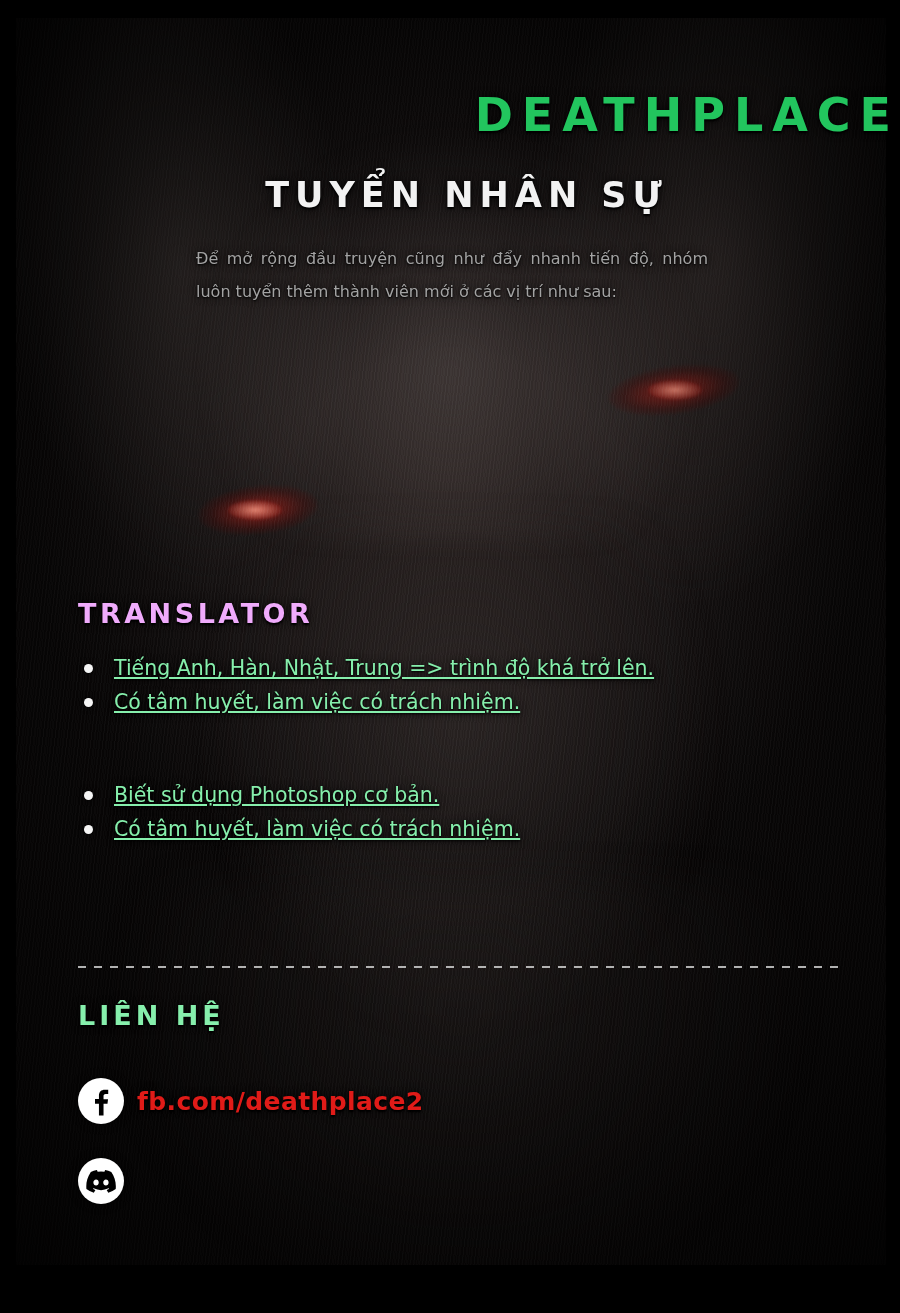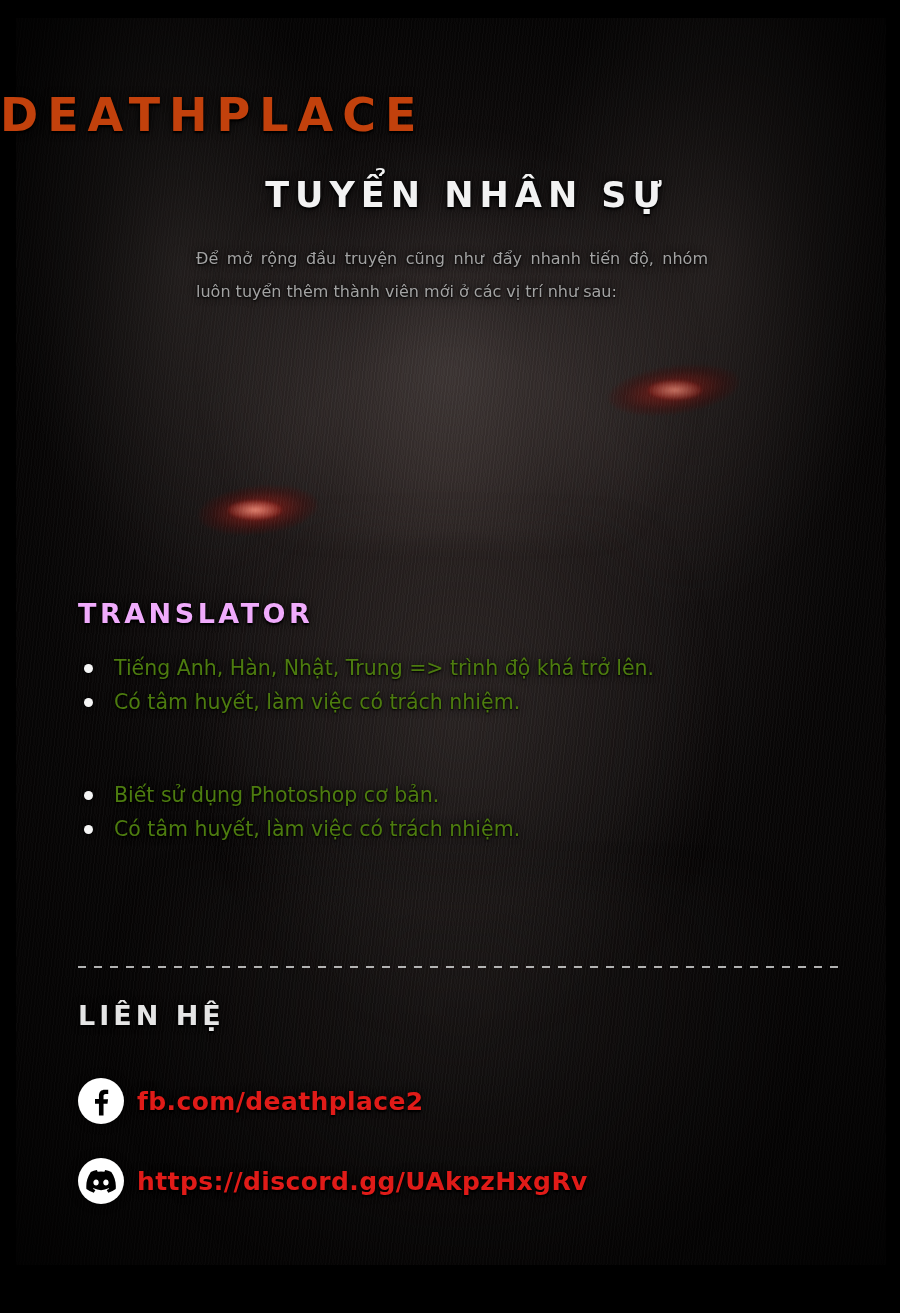--- a/index.html
+++ b/index.html
@@ -115,22 +115,22 @@
 
   
   .content {
     position: absolute;
     inset: 0;
   }
   .title {
     position: absolute;
     left: 0; right: 0;
     top: 88px;
-    text-align: left;
-    color: #c2410c;
+    text-align: right;
+    color: #22c55e;
     font-family: "DejaVu Sans", sans-serif;
     font-weight: bold;
     font-size: 46px;
     letter-spacing: 9px;
     text-shadow: 0 0 10px rgba(0,0,0,.9), 0 2px 2px #000;
   }
   .subtitle {
     position: absolute;
     left: 0; right: 0;
     top: 175px;
@@ -163,25 +163,26 @@
     color: #f0abfc;
     font-weight: bold;
     font-size: 27px;
     letter-spacing: 3.5px;
     text-shadow: 0 0 9px rgba(0,0,0,.95), 0 2px 2px #000;
     margin: 0 0 22px 0;
   }
   .bullets { list-style: none; margin: 0; padding: 0; }
   .bullets li {
     position: relative;
-    color: #4d7c0f;
+    color: #86efac;
     font-size: 20.5px;
     line-height: 34px;
     padding-left: 36px;
     text-shadow: 0 0 8px rgba(0,0,0,.95), 0 1px 2px #000;
+    text-decoration: underline;
   }
   .bullets li::before {
     content: "";
     position: absolute;
     left: 6px;
     top: 13px;
     width: 9px; height: 9px;
     border-radius: 50%;
     background: #f5f5f5;
     box-shadow: 0 0 6px rgba(0,0,0,.9);
@@ -199,21 +200,21 @@
     background-image: linear-gradient(to right, #cfcfcf 0 8px, rgba(0,0,0,0) 8px 16px);
     background-size: 16px 2px;
     background-repeat: repeat-x;
     opacity: .85;
   }
 
   .contact-heading {
     position: absolute;
     left: 78px;
     top: 1000px;
-    color: #e5e5e5;
+    color: #86efac;
     font-weight: bold;
     font-size: 27px;
     letter-spacing: 4px;
     text-shadow: 0 0 9px rgba(0,0,0,.95), 0 2px 2px #000;
   }
   .contact-row {
     position: absolute;
     left: 78px;
     display: flex;
     align-items: center;
@@ -298,17 +299,16 @@
       </span>
       <span class="contact-text">fb.com/deathplace2</span>
     </div>
 
     <div class="contact-row contact-dc">
       <span class="badge">
         <svg width="30" height="23" viewBox="0 0 71 55" aria-hidden="true">
           <path fill="#000000" d="M60.1 4.6A58.5 58.5 0 0 0 45.6.1a40 40 0 0 0-1.9 3.8 54.5 54.5 0 0 0-16.2 0A40 40 0 0 0 25.6.1a58.4 58.4 0 0 0-14.5 4.5C1.9 18.4-.6 31.9.6 45.2a58.9 58.9 0 0 0 17.8 9 43.8 43.8 0 0 0 3.8-6.2 38.2 38.2 0 0 1-6-2.9c.5-.4 1-.8 1.5-1.2a42 42 0 0 0 35.9 0c.5.4 1 .8 1.5 1.2a38.1 38.1 0 0 1-6 2.9 43.6 43.6 0 0 0 3.8 6.2 58.7 58.7 0 0 0 17.8-9c1.4-15.4-2.5-28.8-10.6-40.6zM23.7 37.1c-3.5 0-6.4-3.2-6.4-7.2s2.8-7.3 6.4-7.3c3.6 0 6.5 3.3 6.4 7.3 0 4-2.8 7.2-6.4 7.2zm23.6 0c-3.5 0-6.4-3.2-6.4-7.2s2.8-7.3 6.4-7.3c3.6 0 6.5 3.3 6.4 7.3 0 4-2.8 7.2-6.4 7.2z"></path>
         </svg>
       </span>
-      <span class="contact-text link">https://discord.gg/UAkpzHxgRv</span>
     </div>
 
   </div>
 </div>
 
 </body></html>

